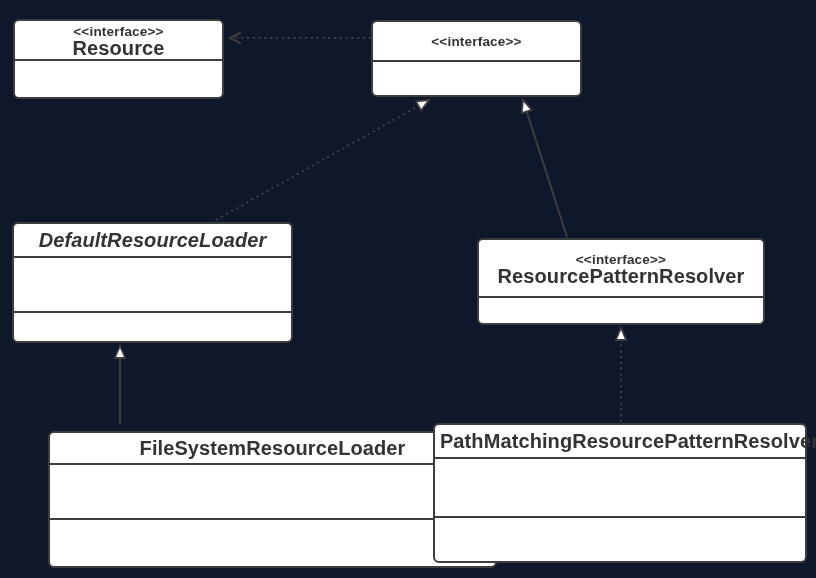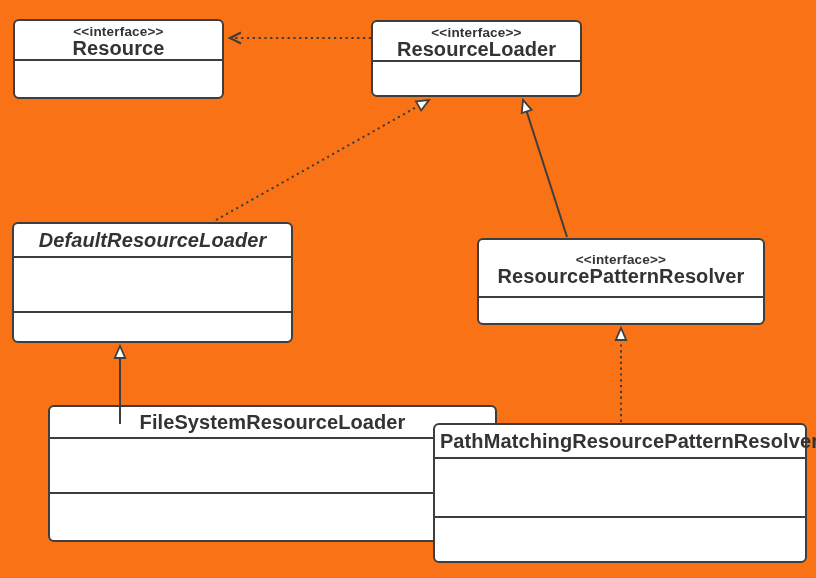--- a/index.html
+++ b/index.html
@@ -5,21 +5,21 @@
   html, body {
     margin: 0;
     padding: 0;
     background: #ffffff;
     font-family: "Liberation Sans", "DejaVu Sans", sans-serif;
   }
   #screen {
     position: relative;
     width: 816px;
     height: 578px;
-    background: #f97316;
+    background: #0f172a;
     overflow: hidden;
   }
   .uml-box {
     position: absolute;
     box-sizing: border-box;
     background: #ffffff;
     border: 2.3px solid #3d3d3d;
     border-radius: 6px;
     display: flex;
     flex-direction: column;
@@ -46,21 +46,21 @@
   
   #box-resource                 { left: 13px;  top: 19px;  width: 211px; height: 80px; }
   #box-resource .title          { height: 38px; }
   #box-resource-loader          { left: 371px; top: 20px;  width: 211px; height: 77px; }
   #box-resource-loader .title   { height: 38px; }
   #box-default-resource-loader  { left: 12px;  top: 222px; width: 281px; height: 121px; }
   #box-default-resource-loader .title { height: 32px; font-style: italic; }
   #box-default-resource-loader .attrs { height: 53px; }
   #box-resource-pattern-resolver        { left: 477px; top: 238px; width: 288px; height: 87px; }
   #box-resource-pattern-resolver .title { height: 56px; }
-  #box-file-system-resource-loader        { left: 8px; top: 405px; width: 449px; height: 137px; margin-left: 40px; }
+  #box-file-system-resource-loader        { left: 8px; top: 431px; width: 449px; height: 137px; margin-left: 40px; }
   #box-file-system-resource-loader .title { height: 30px; }
   #box-file-system-resource-loader .attrs { height: 53px; }
   #box-path-matching        { left: 433px; top: 423px; width: 374px; height: 140px; }
   #box-path-matching .title { height: 32px; padding-left: 19px; }
   #box-path-matching .attrs { height: 57px; }
 
   svg.arrows {
     position: absolute;
     left: 0; top: 0;
     z-index: 3;
@@ -78,21 +78,20 @@
     <div class="title">
       <div class="stereotype">&lt;&lt;interface&gt;&gt;</div>
       <div class="cls-name">Resource</div>
     </div>
     <div class="compartment grow"></div>
   </div>
 
   <div class="uml-box" id="box-resource-loader">
     <div class="title">
       <div class="stereotype">&lt;&lt;interface&gt;&gt;</div>
-      <div class="cls-name">ResourceLoader</div>
     </div>
     <div class="compartment grow"></div>
   </div>
 
   <div class="uml-box" id="box-default-resource-loader">
     <div class="title">
       <div class="cls-name">DefaultResourceLoader</div>
     </div>
     <div class="compartment attrs"></div>
     <div class="compartment grow"></div>

